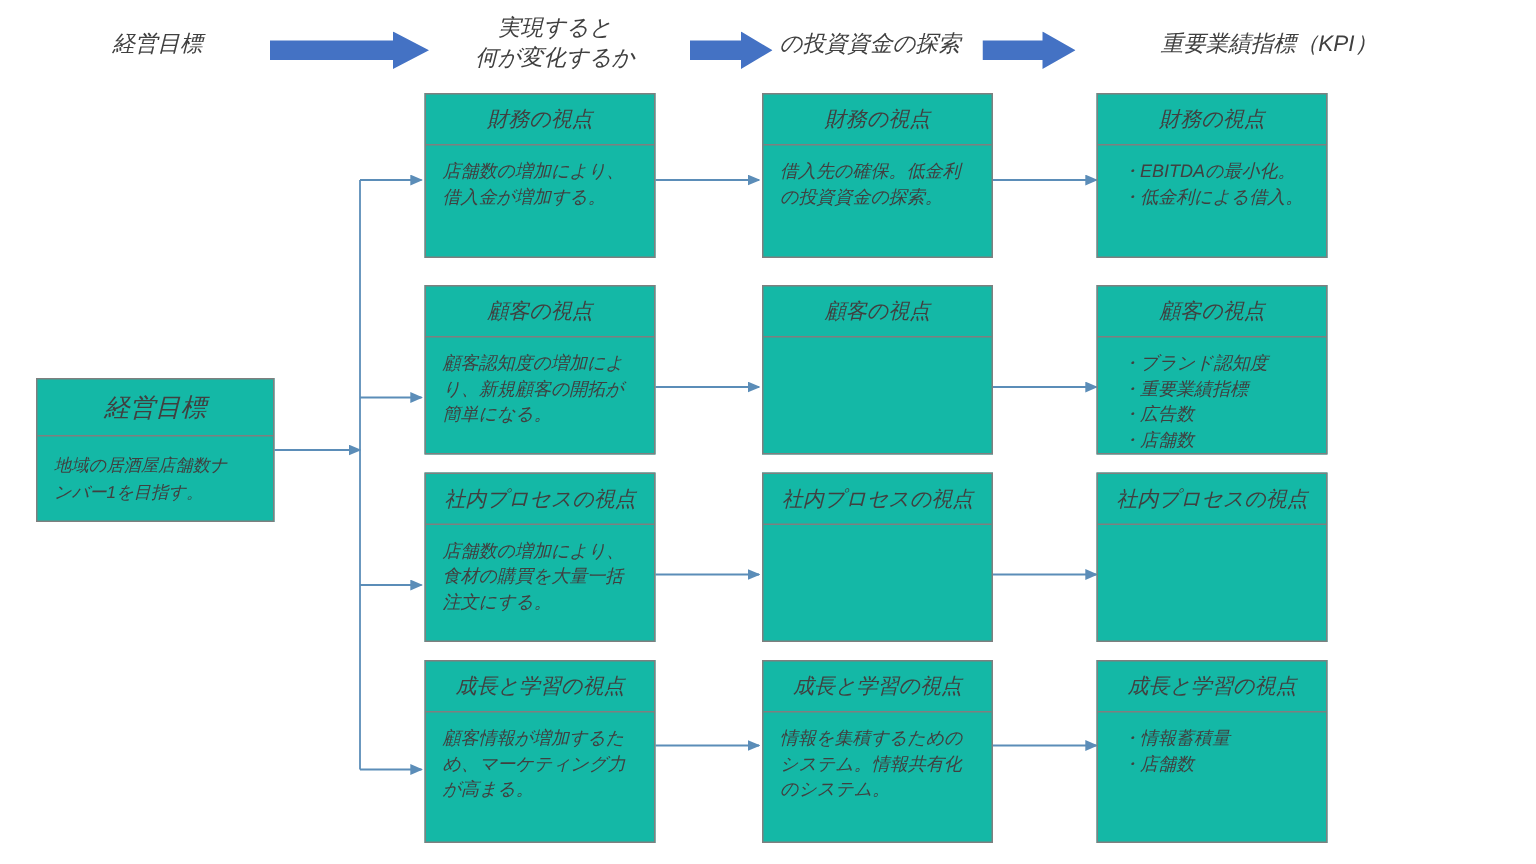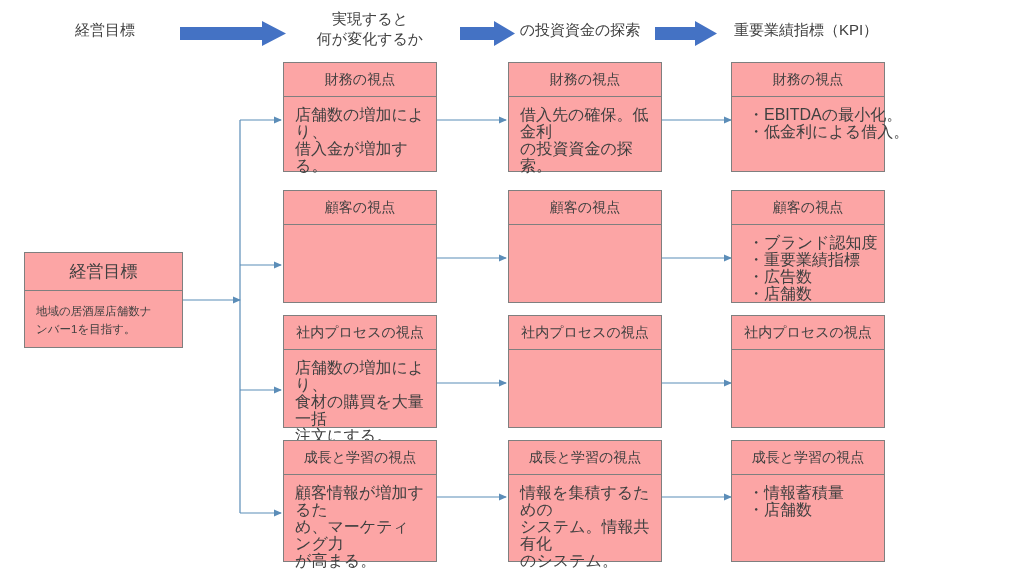--- a/index.html
+++ b/index.html
@@ -1,42 +1,42 @@
 <!DOCTYPE html>
 <html><head>
 <meta charset="utf-8">
 <style>
   html,body{margin:0;padding:0;}
   body{
     width:1024px;height:576px;background:#ffffff;
     font-family:"Liberation Sans","DejaVu Sans",sans-serif;
     color:#3f3f3f;overflow:hidden;position:relative;
   }
-  #stage{position:relative;width:924px;height:576px;}
+  #stage{position:relative;width:924px;height:576px;font-style:italic;}
 
   
   .hdr-label{
     position:absolute;text-align:center;font-size:15px;color:#404040;
     line-height:20px;white-space:pre-line;
   }
   .hdr-arrow{position:absolute;}
   .hdr-arrow svg{display:block;}
 
   
   .pbox{
-    position:absolute;border:1px solid #7f7f7f;background:#fca5a5;
+    position:absolute;border:1px solid #7f7f7f;background:#14b8a6;
     box-sizing:border-box;
   }
   .pbox .phead{
     height:34px;border-bottom:1px solid #7f7f7f;
     display:flex;align-items:center;justify-content:center;
     font-size:14px;color:#404040;box-sizing:border-box;
   }
   .pbox .pbody{
-    padding:9px 11px 6px 11px;font-size:16px;line-height:17px;
+    padding:9px 11px 6px 11px;font-size:12px;line-height:17px;
     color:#404040;box-sizing:border-box;white-space:pre-line;
   }
   .pbox .pbody.kpi{padding-left:16px;}
   .pbox .pbody .kpi-line{white-space:nowrap;}
 
   
   #goal-box .phead{height:38px;font-size:17px;}
   #goal-box .pbody{font-size:11.5px;line-height:18px;padding-top:11px;}
 
   
@@ -65,21 +65,21 @@
   </div>
 
   <div class="hdr-label" style="left:515px;top:20px;width:130px;">の投資資金の探索</div>
 
   <div class="hdr-arrow" style="left:655px;top:21px;">
     <svg width="62" height="25" viewBox="0 0 62 25" aria-hidden="true">
       <polygon points="0,6 40,6 40,0 62,12.5 40,25 40,19 0,19" fill="#4472C4"></polygon>
     </svg>
   </div>
 
-  <div class="hdr-label" style="left:716px;top:20px;width:180px;">重要業績指標（KPI）</div>
+  <div class="hdr-label" style="left:756px;top:20px;width:180px;">重要業績指標（KPI）</div>
 
   <svg id="wires" aria-hidden="true">
     <defs>
       <marker id="ah" markerWidth="7" markerHeight="7" refX="6.2" refY="3" orient="auto">
         <polygon points="0,0 7,3 0,6" fill="#5B8DB8"></polygon>
       </marker>
     </defs>
     <g stroke="#5B8DB8" stroke-width="1.2" fill="none">
 
       <path d="M183,300 L240,300" marker-end="url(#ah)"></path>
@@ -119,20 +119,23 @@
     <div class="pbody">借入先の確保。低金利
 の投資資金の探索。</div>
   </div>
   <div class="pbox" style="left:731px;top:62px;width:154px;height:110px;">
     <div class="phead">財務の視点</div>
     <div class="pbody kpi"><div class="kpi-line">・EBITDAの最小化。</div><div class="kpi-line">・低金利による借入。</div></div>
   </div>
 
   <div class="pbox" style="left:283px;top:190px;width:154px;height:113px;">
     <div class="phead">顧客の視点</div>
+    <div class="pbody">顧客認知度の増加によ
+り、新規顧客の開拓が
+簡単になる。</div>
   </div>
   <div class="pbox" style="left:508px;top:190px;width:154px;height:113px;">
     <div class="phead">顧客の視点</div>
   </div>
   <div class="pbox" style="left:731px;top:190px;width:154px;height:113px;">
     <div class="phead">顧客の視点</div>
     <div class="pbody kpi"><div class="kpi-line">・ブランド認知度</div><div class="kpi-line">・重要業績指標</div><div class="kpi-line">・広告数</div><div class="kpi-line">・店舗数</div></div>
   </div>
 
   <div class="pbox" style="left:283px;top:315px;width:154px;height:113px;">

